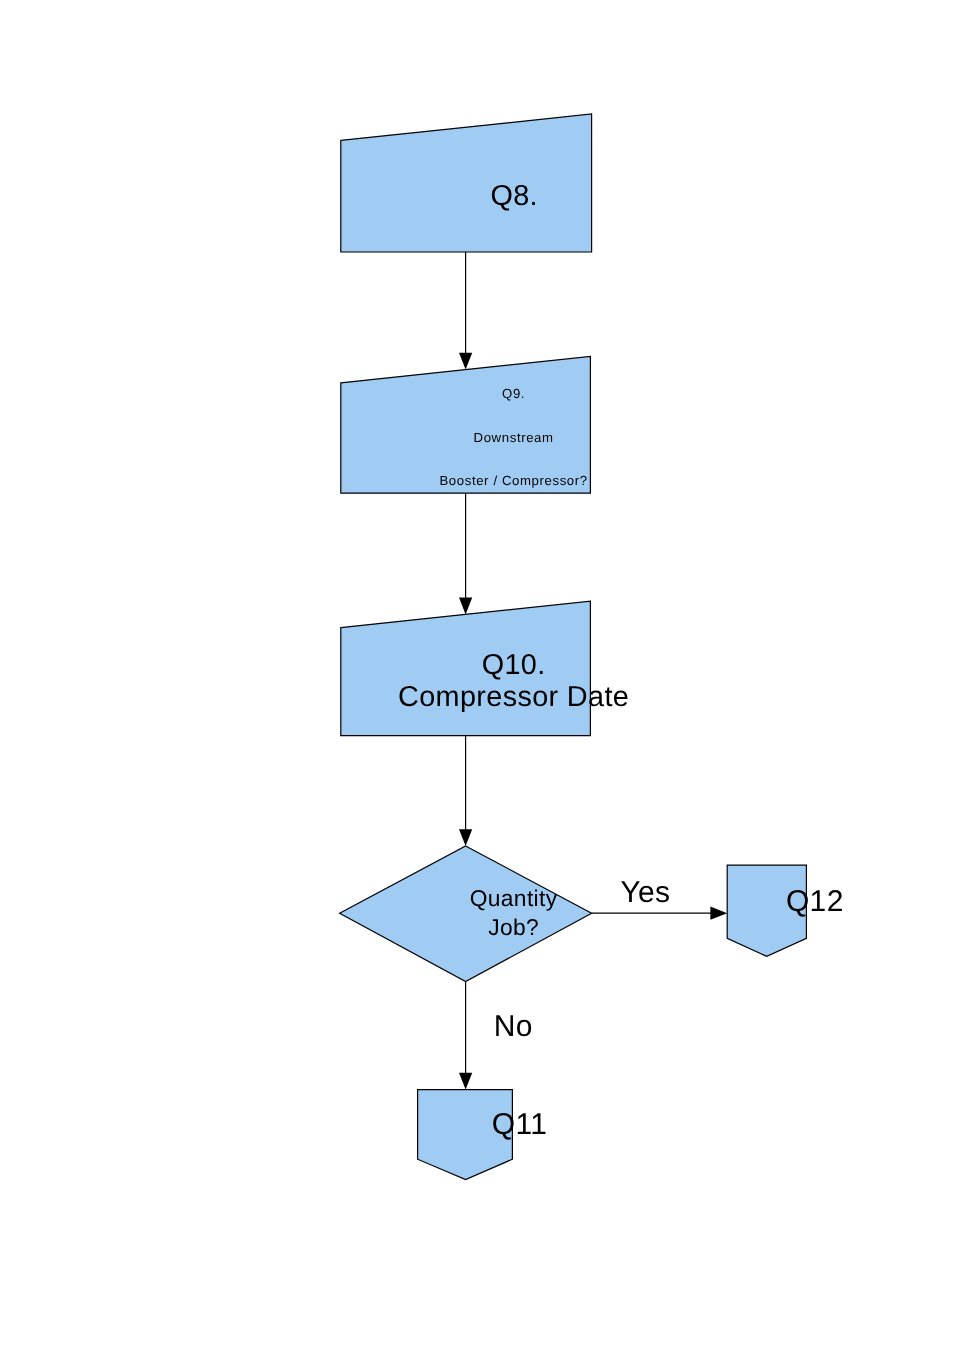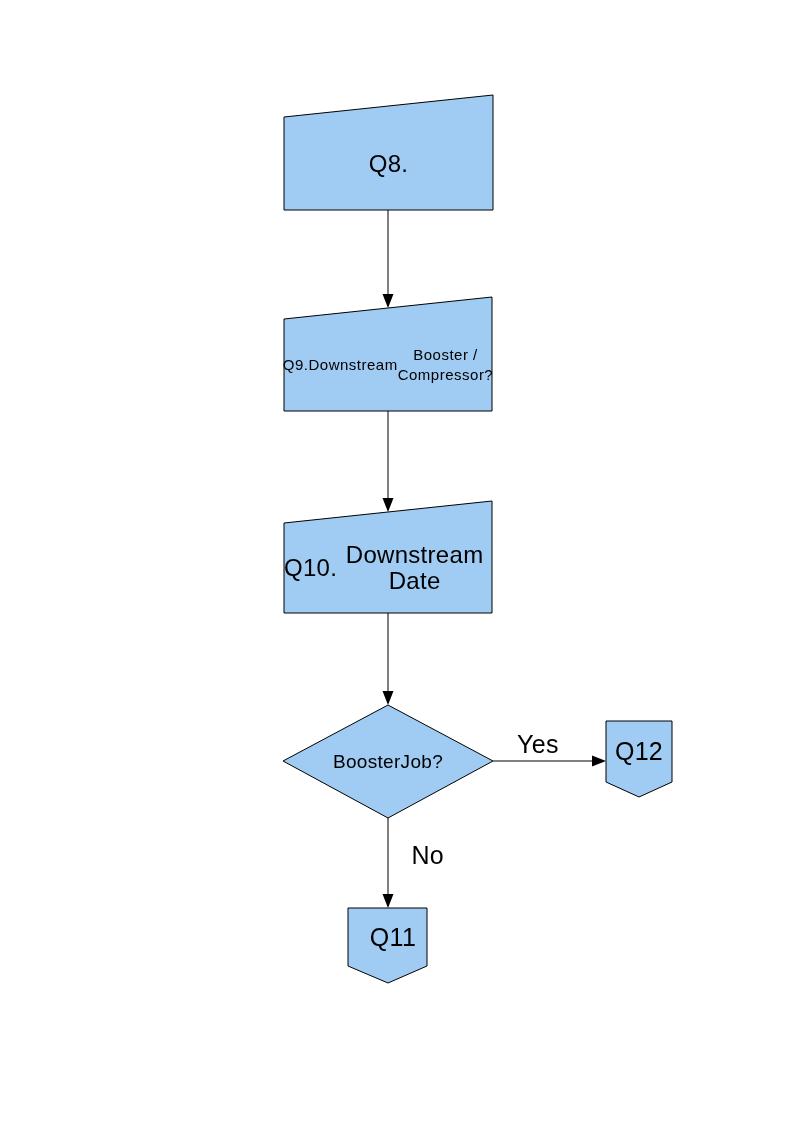--- a/index.html
+++ b/index.html
@@ -13,29 +13,30 @@
     overflow: hidden;
   }
   .page svg { position: absolute; left: 0; top: 0; }
   svg .shape { stroke: #000000; stroke-width: 1; }
   svg .edge-line { stroke: #000000; stroke-width: 1; }
   svg .arrow-head { fill: #000000; stroke: none; }
 
   .node-label {
     position: absolute;
     display: flex;
-    flex-direction: row;
+    flex-direction: column;
     align-items: center;
     justify-content: center;
     text-align: center;
     letter-spacing: 0.3px;
     pointer-events: none;
+    padding-left: 40px;
   }
   .lbl-q8   { left: 284px; top: 117px; width: 209px; height: 93px;  font-size: 24px; line-height: 26px; }
-  .lbl-q9   { left: 284px; top: 319px; width: 208px; height: 92px;  font-size: 15px; line-height: 20px; letter-spacing: 0.5px; }
+  .lbl-q9   { left: 284px; top: 319px; width: 208px; height: 92px;  font-size: 11px; line-height: 20px; letter-spacing: 0.5px; justify-content: space-between; }
   .lbl-q10  { left: 284px; top: 523px; width: 208px; height: 90px;  font-size: 24px; line-height: 26px; }
   .lbl-dec  { left: 283px; top: 705px; width: 210px; height: 113px; font-size: 19px; line-height: 24px; }
   .lbl-q12  { left: 606px; top: 721px; width: 66px;  height: 61px;  font-size: 25px; }
   .lbl-q11  { left: 348px; top: 908px; width: 90px;  height: 58px;  font-size: 25px; }
 
   .edge-label {
     position: absolute;
     font-size: 25px;
     line-height: 24px;
     letter-spacing: 0.3px;
@@ -81,25 +82,25 @@
   </div>
 
   <div class="node-label lbl-q9">
     <div>Q9.</div>
     <div>Downstream</div>
     <div>Booster / Compressor?</div>
   </div>
 
   <div class="node-label lbl-q10">
     <div>Q10.</div>
-    <div>Downstream Date</div>
+    <div>Compressor Date</div>
   </div>
 
   <div class="node-label lbl-dec">
-    <div>Booster</div>
+    <div>Quantity</div>
     <div>Job?</div>
   </div>
 
   <div class="node-label lbl-q12">
     <div>Q12</div>
   </div>
 
   <div class="node-label lbl-q11">
     <div>Q11</div>
   </div>

